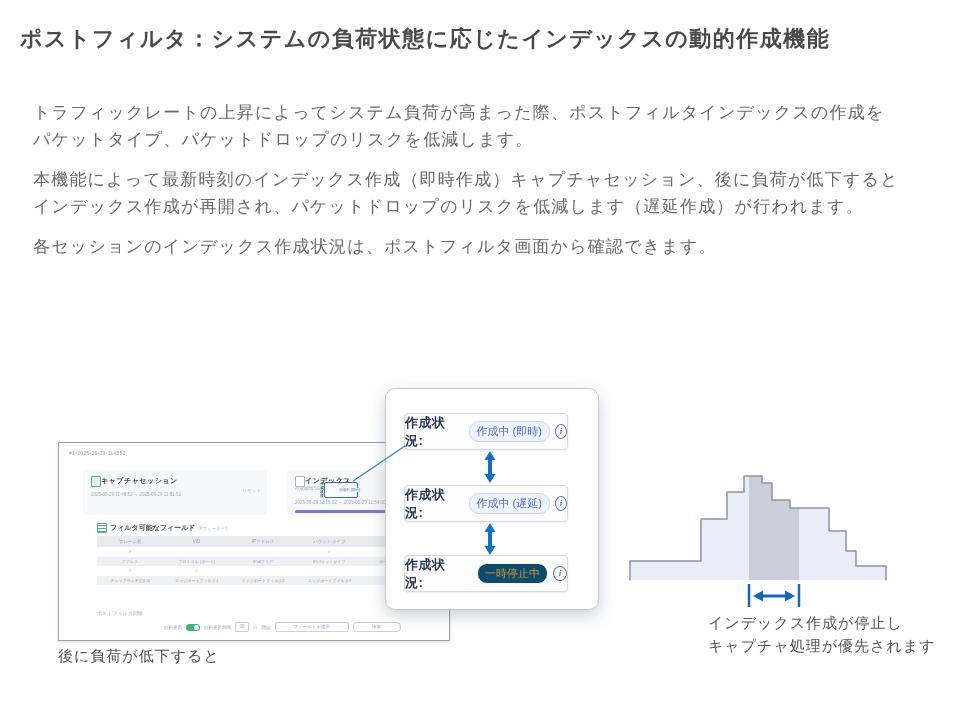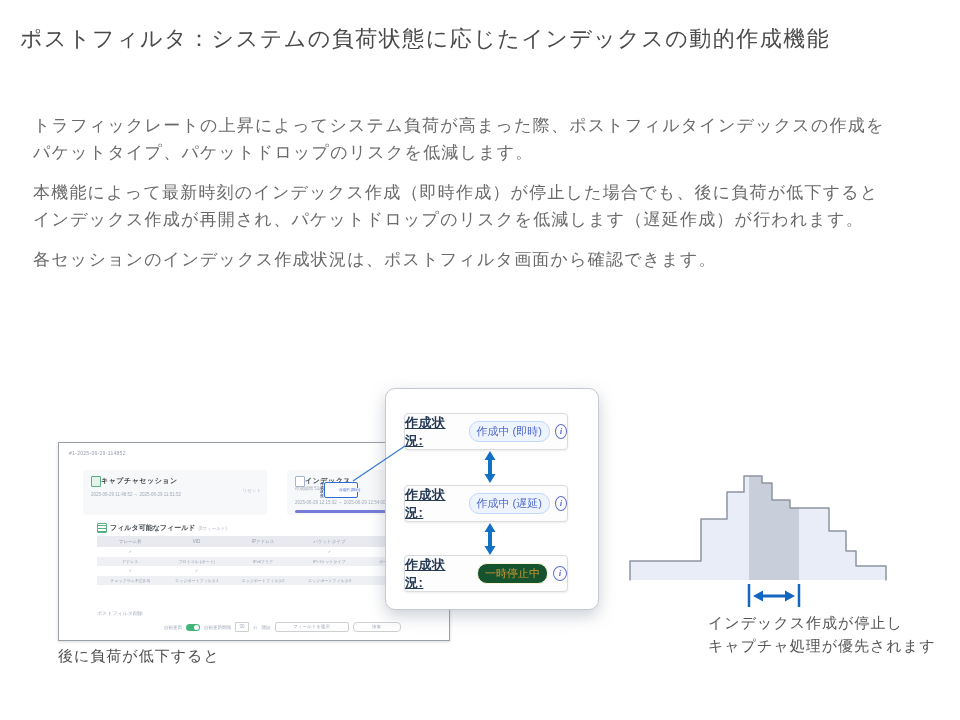--- a/index.html
+++ b/index.html
@@ -6,23 +6,23 @@
   body{
     width:960px;height:720px;position:relative;background:#ffffff;
     font-family:"Liberation Sans","DejaVu Sans",sans-serif;
     overflow:hidden;color:#555;
   }
   .abs{position:absolute;}
 
   
   .slide-title{
     left:20px;top:24px;width:900px;
-    font-size:22px;font-weight:normal;color:#4a4a4a;letter-spacing:1.5px;
-  }
-  .body-text{left:33px;top:112px;width:900px;}
+    font-size:22px;font-weight:bold;color:#4a4a4a;letter-spacing:1.5px;
+  }
+  .body-text{left:33px;top:99px;width:900px;}
   .para{margin:0 0 13px 0;}
   .para .line{display:block;font-size:17px;line-height:27px;color:#6a6a6a;letter-spacing:1.2px;}
 
   
   .thumb{
     left:58px;top:442px;width:390px;height:197px;
     background:#fff;border:1px solid #9aa0a8;z-index:1;
     box-shadow:0 1px 3px rgba(0,0,0,.15);
   }
   .thumb-inner{position:absolute;left:0;top:0;width:390px;height:197px;overflow:hidden;filter:blur(0.4px);opacity:.92;}
@@ -69,24 +69,24 @@
     left:385px;top:388px;width:212px;height:220px;background:#fff;
     border:1px solid #c6c9ce;border-radius:10px;z-index:2;
     box-shadow:0 6px 16px rgba(110,120,140,.35);
   }
   .status-row{
     position:absolute;left:18px;width:162px;height:35px;
     background:#fdfdfd;border:1px solid #d9dbde;border-radius:4px;
     box-shadow:0 1px 2px rgba(0,0,0,.08);z-index:6;
     display:flex;align-items:center;justify-content:center;gap:5px;
   }
-  .status-row .lbl{font-size:13px;font-weight:bold;color:#273a56;letter-spacing:.5px;text-decoration:underline;}
+  .status-row .lbl{font-size:13px;font-weight:bold;color:#273a56;letter-spacing:.5px;}
   .pill{font-size:11px;border-radius:10px;padding:2px 7px;white-space:nowrap;margin-left:13px;}
   .pill.blue{color:#4f68cc;background:#edf4fe;border:1px solid #c3d7f8;}
-  .pill.yellow{color:#d89a33;background:#14532d;border:1px solid #fcf4d4;}
+  .pill.yellow{color:#d89a33;background:#0c4a6e;border:1px solid #fcf4d4;}
   .info-ic{
     width:13px;height:13px;border:1.5px solid #6272cf;border-radius:50%;
     color:#5f6fd0;font-size:9px;line-height:13px;text-align:center;
     font-family:"Liberation Serif","DejaVu Serif",serif;font-style:italic;font-weight:bold;
   }
   .v-arrow{position:absolute;left:96px;width:16px;height:32px;z-index:6;}
 
   
   .connector{left:0;top:0;width:960px;height:720px;z-index:5;pointer-events:none;}
 
@@ -101,21 +101,21 @@
 <div class="abs slide-title">ポストフィルタ：システムの負荷状態に応じたインデックスの動的作成機能</div>
 
 <div class="abs body-text">
   <p class="para">
     <span class="line">トラフィックレートの上昇によってシステム負荷が高まった際、ポストフィルタインデックスの作成を</span>
     <span class="line">パケットタイプ、パケットドロップのリスクを低減します。</span>
   </p>
   <p class="para">
   </p>
   <p class="para">
-    <span class="line">本機能によって最新時刻のインデックス作成（即時作成）が停止した場合でも、後に負荷が低下すると</span>
+    <span class="line">本機能によって最新時刻のインデックス作成（即時作成）キャプチャセッション、後に負荷が低下すると</span>
     <span class="line">インデックス作成が再開され、パケットドロップのリスクを低減します（遅延作成）が行われます。</span>
   </p>
   <p class="para">
     <span class="line">各セッションのインデックス作成状況は、ポストフィルタ画面から確認できます。</span>
   </p>
 </div>
 
 <div class="abs thumb">
   <div class="thumb-inner">
     <div class="thumb-id">#1-2025-06-29-114852</div>

